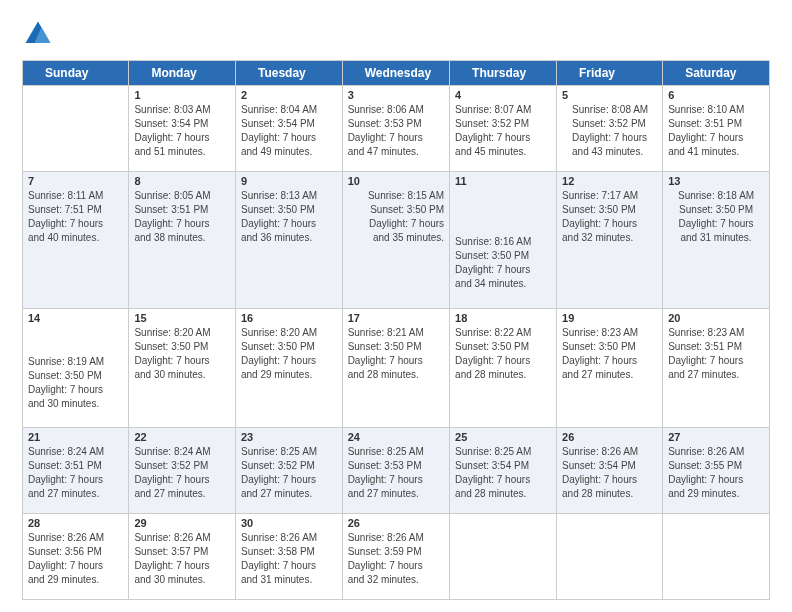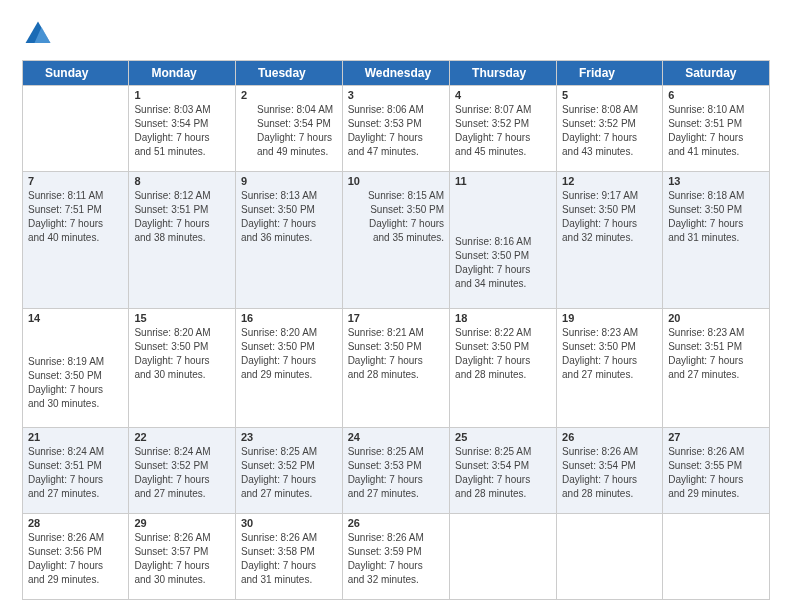--- a/index.html
+++ b/index.html
@@ -131,42 +131,42 @@
           <td class="empty">&nbsp;</td>
           <td>
             <span class="day-num">1</span>
             <div class="day-info" style="white-space: pre-line;">Sunrise: 8:03 AM
 Sunset: 3:54 PM
 Daylight: 7 hours
 and 51 minutes.</div>
           </td>
           <td>
             <span class="day-num">2</span>
-            <div class="day-info" style="white-space: pre-line; margin-left: 16px;">Sunrise: 8:04 AM
+            <div class="day-info" style="white-space: pre-line;">Sunrise: 8:04 AM
 Sunset: 3:54 PM
 Daylight: 7 hours
 and 49 minutes.</div>
           </td>
           <td>
             <span class="day-num">3</span>
             <div class="day-info" style="white-space: pre-line;">Sunrise: 8:06 AM
 Sunset: 3:53 PM
 Daylight: 7 hours
 and 47 minutes.</div>
           </td>
           <td>
             <span class="day-num">4</span>
             <div class="day-info" style="white-space: pre-line;">Sunrise: 8:07 AM
 Sunset: 3:52 PM
 Daylight: 7 hours
 and 45 minutes.</div>
           </td>
           <td>
             <span class="day-num">5</span>
-            <div class="day-info" style="white-space: pre-line;">Sunrise: 8:08 AM
+            <div class="day-info" style="white-space: pre-line; margin-left: 10px;">Sunrise: 8:08 AM
 Sunset: 3:52 PM
 Daylight: 7 hours
 and 43 minutes.</div>
           </td>
           <td>
             <span class="day-num">6</span>
             <div class="day-info" style="white-space: pre-line;">Sunrise: 8:10 AM
 Sunset: 3:51 PM
 Daylight: 7 hours
 and 41 minutes.</div>
@@ -175,21 +175,21 @@
         <tr>
           <td>
             <span class="day-num">7</span>
             <div class="day-info" style="white-space: pre-line;">Sunrise: 8:11 AM
 Sunset: 7:51 PM
 Daylight: 7 hours
 and 40 minutes.</div>
           </td>
           <td>
             <span class="day-num">8</span>
-            <div class="day-info" style="white-space: pre-line;">Sunrise: 8:12 AM
+            <div class="day-info" style="white-space: pre-line;">Sunrise: 8:05 AM
 Sunset: 3:51 PM
 Daylight: 7 hours
 and 38 minutes.</div>
           </td>
           <td>
             <span class="day-num">9</span>
             <div class="day-info" style="white-space: pre-line;">Sunrise: 8:13 AM
 Sunset: 3:50 PM
 Daylight: 7 hours
 and 36 minutes.</div>
@@ -203,28 +203,28 @@
           </td>
           <td>
             <span class="day-num">11</span>
             <div class="day-info" style="white-space: pre-line; margin-top: 48px;">Sunrise: 8:16 AM
 Sunset: 3:50 PM
 Daylight: 7 hours
 and 34 minutes.</div>
           </td>
           <td>
             <span class="day-num">12</span>
-            <div class="day-info" style="white-space: pre-line;">Sunrise: 9:17 AM
+            <div class="day-info" style="white-space: pre-line;">Sunrise: 7:17 AM
 Sunset: 3:50 PM
 Daylight: 7 hours
 and 32 minutes.</div>
           </td>
           <td>
             <span class="day-num">13</span>
-            <div class="day-info" style="white-space: pre-line;">Sunrise: 8:18 AM
+            <div class="day-info" style="white-space: pre-line; text-align: center;">Sunrise: 8:18 AM
 Sunset: 3:50 PM
 Daylight: 7 hours
 and 31 minutes.</div>
           </td>
         </tr>
         <tr>
           <td>
             <span class="day-num">14</span>
             <div class="day-info" style="white-space: pre-line; margin-top: 31px;">Sunrise: 8:19 AM
 Sunset: 3:50 PM

